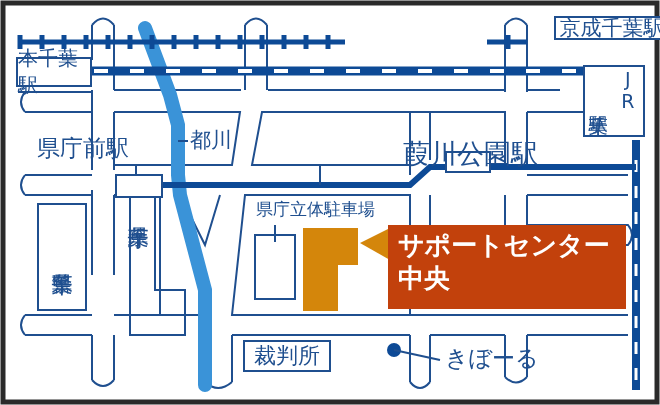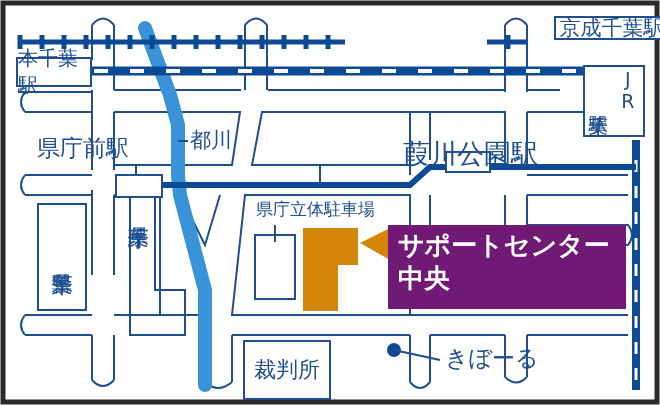--- a/index.html
+++ b/index.html
@@ -2,21 +2,21 @@
 <html><head>
 <meta charset="utf-8">
 <style>
   html, body { margin: 0; padding: 0; background: #ffffff; }
   body { width: 660px; height: 405px; overflow: hidden; }
   #map { position: relative; width: 660px; height: 405px; }
   svg { position: absolute; left: 0; top: 0; }
   .lbl { position: absolute; color: #1f4f8f; font-family: "DejaVu Sans", sans-serif; line-height: 1; white-space: nowrap; }
   .box { position: absolute; border: 2px solid #1f4f8f; background: #fff; box-sizing: border-box; display: flex; align-items: center; justify-content: center; color: #1f4f8f; font-family: "DejaVu Sans", sans-serif; }
   .vert { writing-mode: vertical-rl; text-orientation: upright; letter-spacing: 0px; }
-  .callout { position: absolute; background: #701a75; color: #fff; font-family: "DejaVu Sans", sans-serif; font-weight: bold; font-size: 26px; line-height: 33px; padding: 4px 10px; box-sizing: border-box; }
+  .callout { position: absolute; background: #c2410c; color: #fff; font-family: "DejaVu Sans", sans-serif; font-weight: bold; font-size: 26px; line-height: 33px; padding: 4px 10px; box-sizing: border-box; }
 </style>
 </head>
 <body>
 
 <div id="map">
   <svg width="660" height="405" viewBox="0 0 660 405">
 
     <rect x="3" y="3" width="654" height="399" fill="#fff" stroke="#2a2a2a" stroke-width="5"></rect>
 
     <g fill="none" stroke="#1f4f8f" stroke-width="2">
@@ -167,21 +167,21 @@
   <div class="lbl" style="left:178px;top:130px;font-size:21px;">
     <span style="display:inline-block;width:10px;height:2px;background:#1f4f8f;vertical-align:middle;margin-right:2px;"></span><span>都川</span>
   </div>
   <div class="lbl" style="left:256px;top:201px;font-size:17px;">県庁立体駐車場</div>
 
   <div class="box vert" style="left:37px;top:203px;width:50px;height:108px;font-size:21px;">
     <span>千葉県警</span>
   </div>
   <div class="lbl vert" style="left:127px;top:210px;font-size:21px;">千葉県庁</div>
 
-  <div class="box" style="left:243px;top:340px;width:88px;height:60px;font-size:22px;align-items:center;">
+  <div class="box" style="left:243px;top:340px;width:88px;height:32px;font-size:22px;align-items:center;">
     <span>裁判所</span>
   </div>
 
   <div class="lbl" style="left:445px;top:347px;font-size:23px;">きぼーる</div>
 
   <div class="callout" style="left:388px;top:225px;width:238px;height:84px;">
     <div>サポートセンター</div>
     <div>中央</div>
   </div>
 </div>

